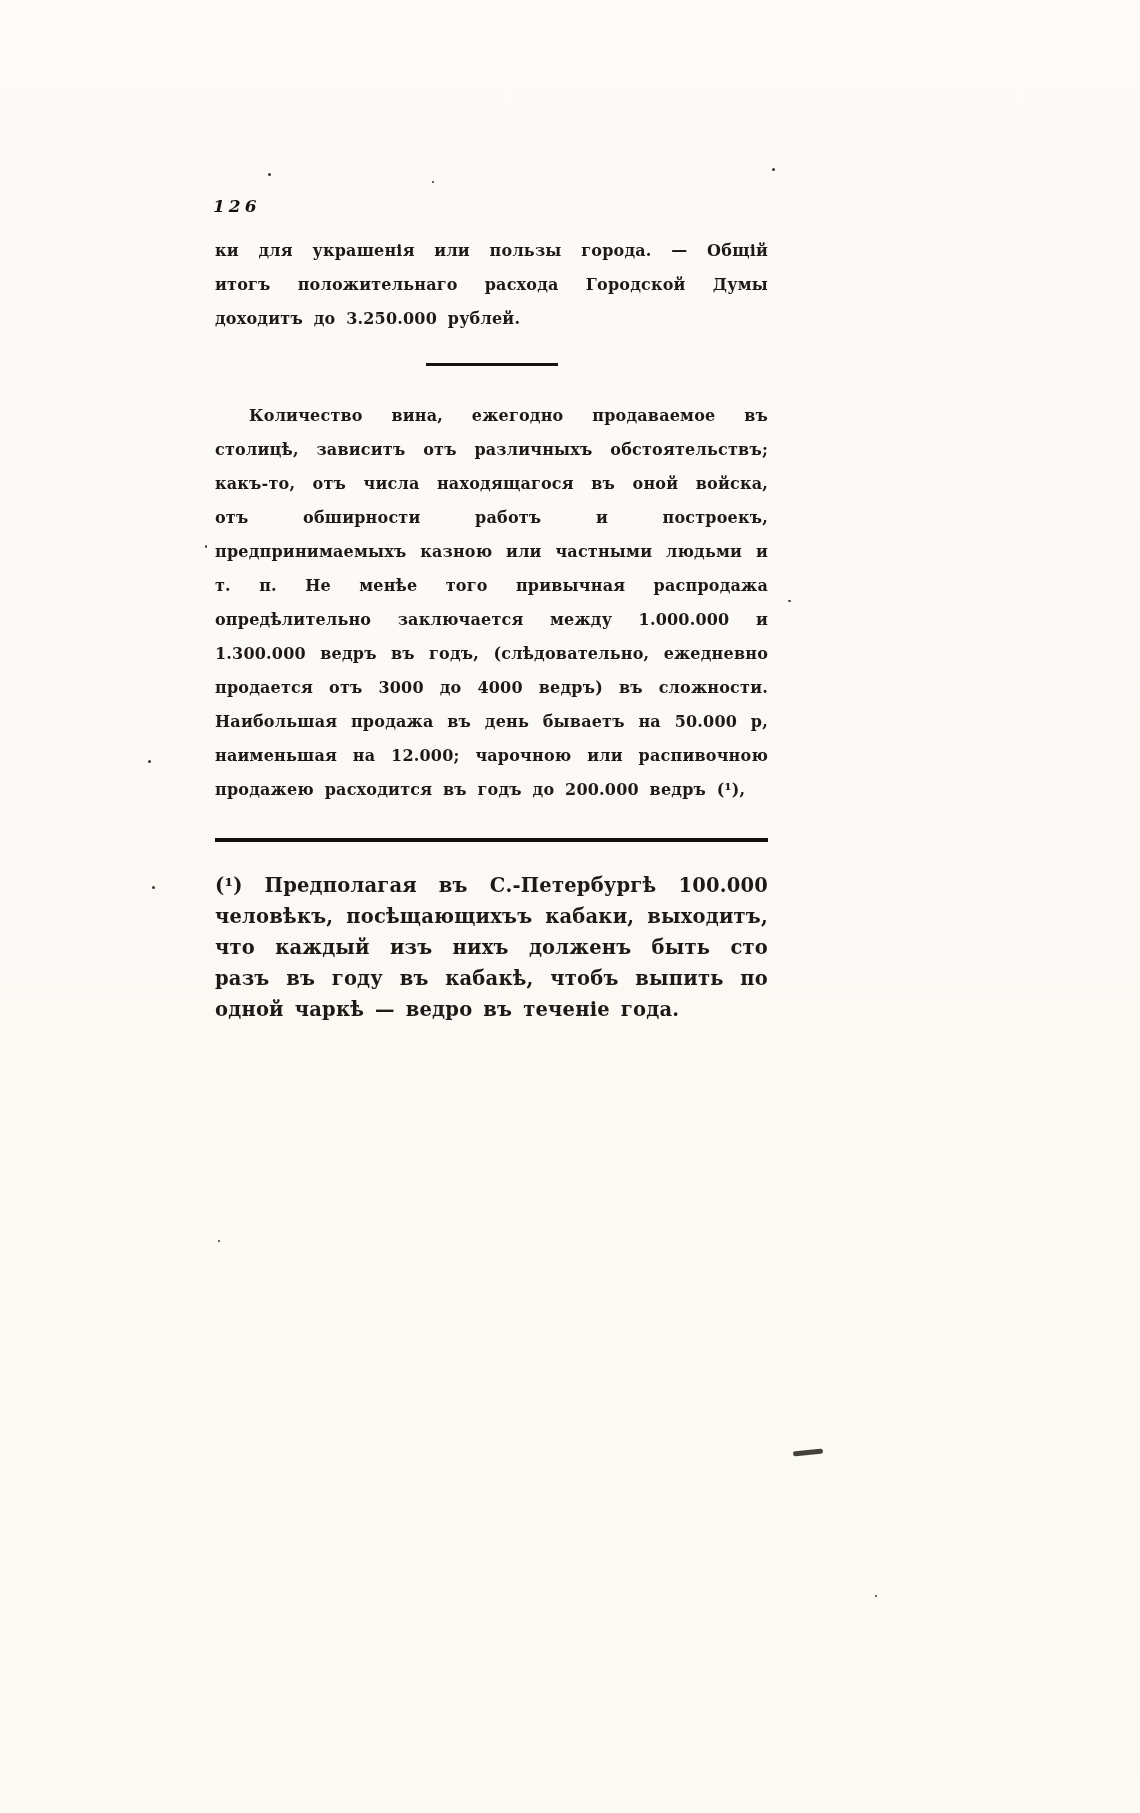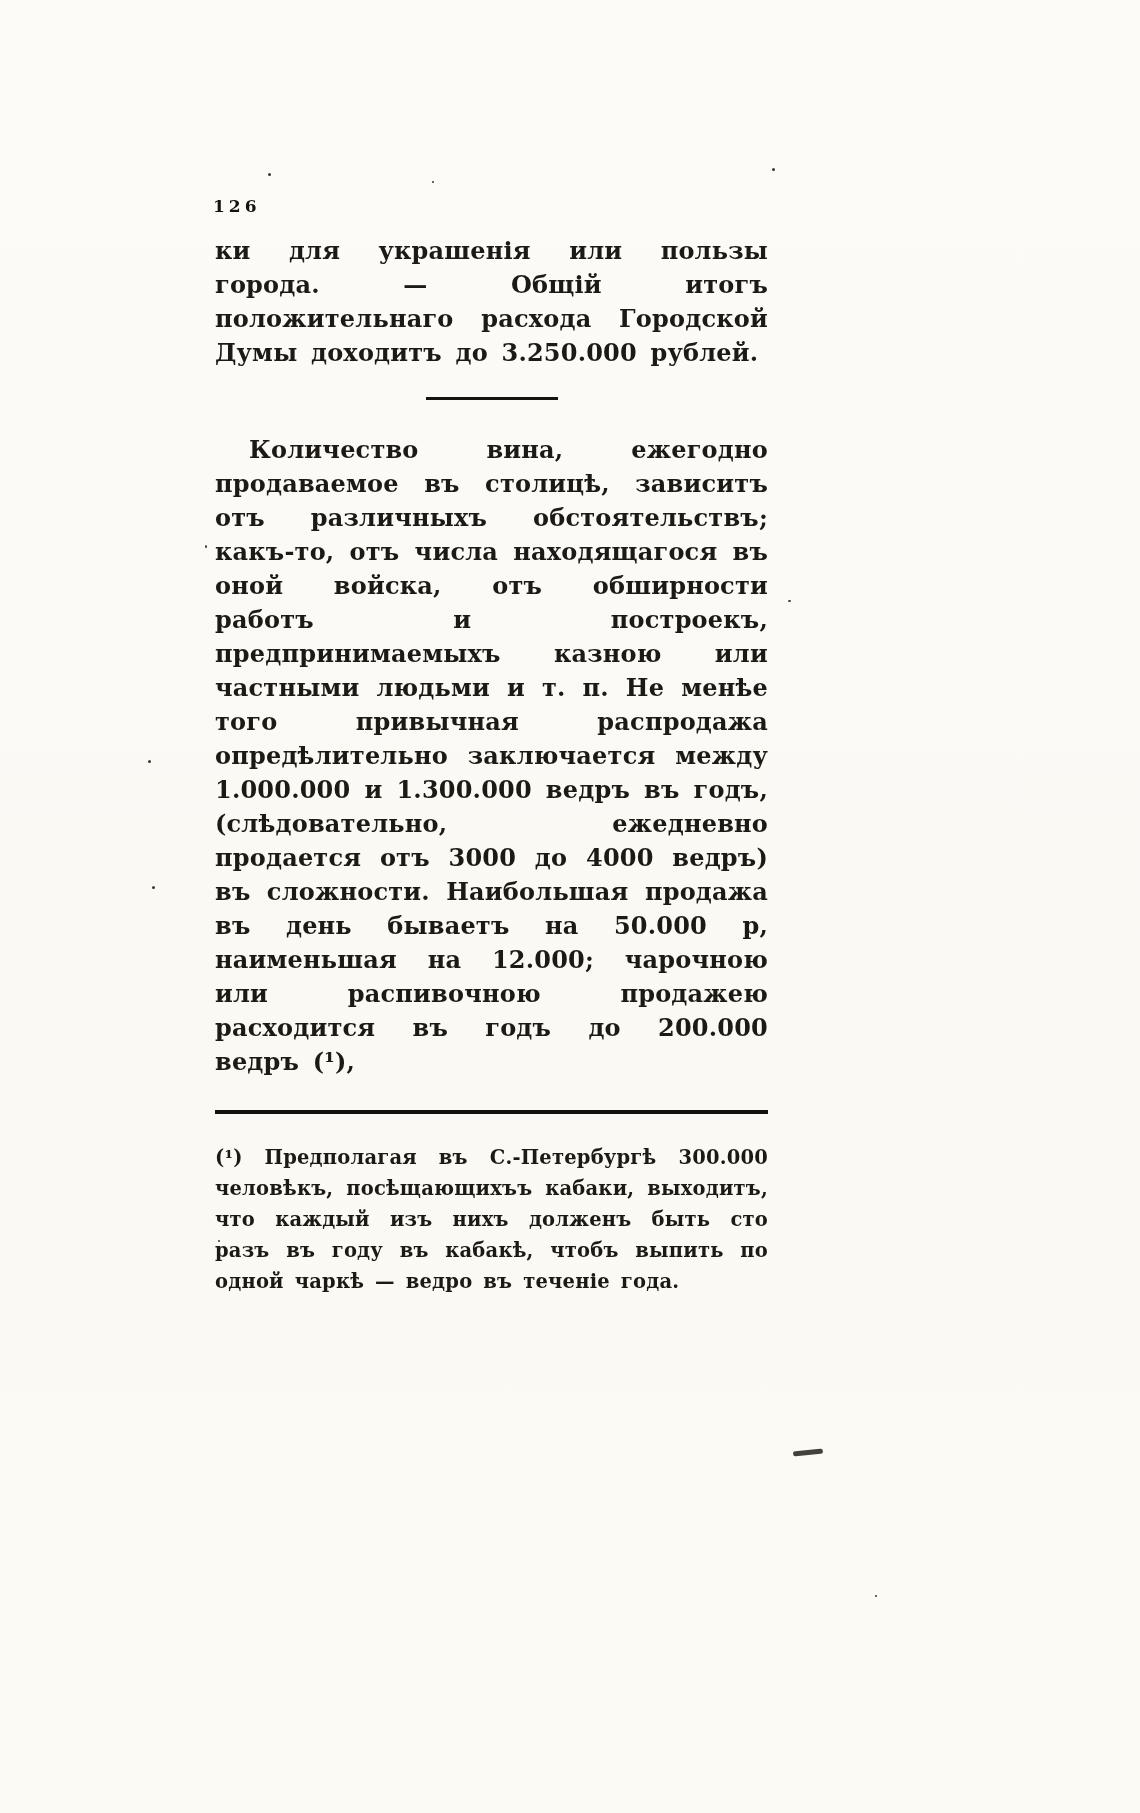--- a/index.html
+++ b/index.html
@@ -21,30 +21,31 @@
     background: linear-gradient(180deg, #fcfbf7 0%, #faf9f4 55%, #fbfaf5 100%);
   }
   .page-number {
     position: absolute;
     left: 213px;
     top: 196px;
     font-size: 17px;
     font-weight: 700;
     letter-spacing: 4px;
     color: #16130f;
+    font-style: italic;
   }
   .text-block {
     position: absolute;
     left: 215px;
     top: 234px;
     width: 553px;
   }
   .para {
     margin: 0;
-    font-size: 24px;
+    font-size: 16px;
     font-weight: 700;
     line-height: 34px;
     text-align: justify;
     word-spacing: 5px;
     letter-spacing: 0.2px;
     color: #1d1a15;
   }
   .para.indent {
     text-indent: 34px;
   }
@@ -98,21 +99,21 @@
 
     <p class="para">ки для украшенія или пользы города. — Общій итогъ положительнаго расхода Городской Думы доходитъ до 3.250.000 рублей.</p>
 
     <div class="section-rule"></div>
 
 
     <p class="para indent">Количество вина, ежегодно продаваемое въ столицѣ, зависитъ отъ различныхъ обстоятельствъ; какъ-то, отъ числа находящагося въ оной войска, отъ обширности работъ и построекъ, предпринимаемыхъ казною или частными людьми и т. п. Не менѣе того привычная распродажа опредѣлительно заключается между 1.000.000 и 1.300.000 ведръ въ годъ, (слѣдовательно, ежедневно продается отъ 3000 до 4000 ведръ) въ сложности. Наибольшая продажа въ день бываетъ на 50.000 р, наименьшая на 12.000; чарочною или распивочною продажею расходится въ годъ до 200.000 ведръ (¹),</p>
 
     <div class="footnote-rule"></div>
 
-    <p class="footnote">(¹) Предполагая въ С.-Петербургѣ 300.000 человѣкъ, посѣщающихъъ кабаки, выходитъ, что каждый изъ нихъ долженъ быть сто разъ въ году въ кабакѣ, чтобъ выпить по одной чаркѣ — ведро въ теченіе года.</p>
+    <p class="footnote">(¹) Предполагая въ С.-Петербургѣ 100.000 человѣкъ, посѣщающихъъ кабаки, выходитъ, что каждый изъ нихъ долженъ быть сто разъ въ году въ кабакѣ, чтобъ выпить по одной чаркѣ — ведро въ теченіе года.</p>
 
   </div>
 
   <div class="speck" style="left:268px; top:173px; width:3px; height:3px;"></div>
   <div class="speck" style="left:432px; top:181px; width:2px; height:2px;"></div>
   <div class="speck" style="left:772px; top:168px; width:3px; height:3px;"></div>
   <div class="speck" style="left:148px; top:760px; width:3px; height:3px;"></div>
   <div class="speck" style="left:152px; top:886px; width:3px; height:3px;"></div>
   <div class="speck" style="left:205px; top:545px; width:2px; height:3px;"></div>
   <div class="speck" style="left:788px; top:600px; width:3px; height:2px;"></div>

